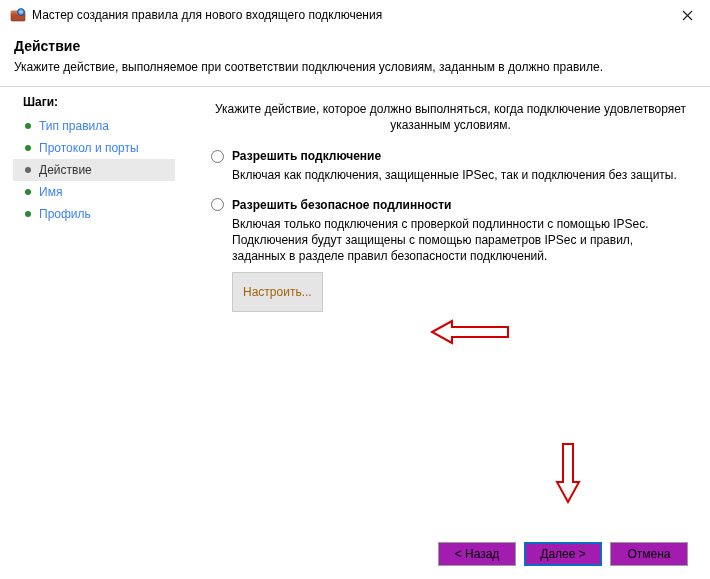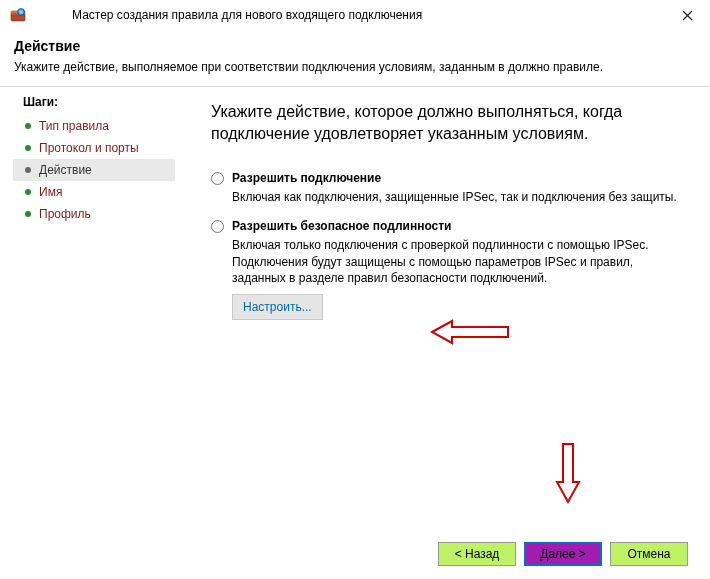--- a/index.html
+++ b/index.html
@@ -18,21 +18,20 @@
     padding: 0 8px 0 10px;
   }
   .titlebar .title-icon {
     width: 16px; height: 16px;
     margin-right: 6px;
     display: inline-block;
   }
   .titlebar .title-text {
     flex: 1;
     font-size: 12px;
-    margin-left: 40px;
   }
   .titlebar .close {
     width: 30px; height: 30px;
     display: flex; align-items: center; justify-content: center;
     font-size: 14px;
     font-family: Arial, sans-serif;
   }
   .header {
     padding: 8px 14px 12px 14px;
   }
@@ -60,43 +59,44 @@
   }
   .sidebar-title {
     font-weight: bold;
     padding: 0 10px 6px 10px;
     font-size: 12px;
   }
   .step-item {
     display: flex; align-items: center;
     padding: 4px 10px 4px 12px;
     font-size: 12px;
-    color: #7f1d1d;
+    color: #3b82f6;
     cursor: pointer;
   }
   .step-item .bullet {
     width: 6px; height: 6px;
     border-radius: 3px;
     background: #2b8a2f;
     margin-right: 8px;
     flex-shrink: 0;
   }
   .step-item.current {
     background: #e9e9e9;
     color: #333;
   }
   .step-item.current .bullet { background: #666; }
   .main {
     flex: 1;
     padding: 14px 20px 10px 36px;
   }
   .instr {
-    font-size: 16px;
-    margin-bottom: 27px;
+    font-size: 12px;
+    margin-bottom: 16px;
     line-height: 1.35;
+    text-align: center;
   }
   .option {
     margin-bottom: 14px;
   }
   .opt-row {
     display: flex; align-items: center;
   }
   .opt-row input[type=radio] {
     margin: 0 8px 0 0;
     width: 13px; height: 13px;
@@ -110,24 +110,24 @@
     font-size: 12px;
     line-height: 1.35;
     color: #000;
   }
   .config-btn {
     margin: 8px 0 0 21px;
     padding: 2px 10px;
     font-size: 12px;
     background: #e5e5e5;
     border: 1px solid #c9c9c9;
-    color: #0369a1;
+    color: #a16207;
     min-width: 90px;
     text-align: center;
-    height: 26px;
+    height: 40px;
   }
   .arrow-left {
     position: absolute;
     left: 430px;
     top: 319px;
     pointer-events: none;
   }
   .arrow-down {
     position: absolute;
     left: 555px;
@@ -140,21 +140,21 @@
     align-items: center;
     justify-content: flex-end;
     padding: 0 22px 0 0;
     gap: 8px;
     border-top: 0;
   }
   .footer button {
     min-width: 78px;
     height: 24px;
     font-size: 12px;
-    background: #bef264;
+    background: #a21caf;
     border: 1px solid #9a9a9a;
     padding: 0 8px;
     cursor: pointer;
   }
   .footer button.primary {
     border: 2px solid #0a6cc9;
     background: #a21caf;
     text-align: center;
   }
   .root { position: relative; width: 710px; height: 579px; }

